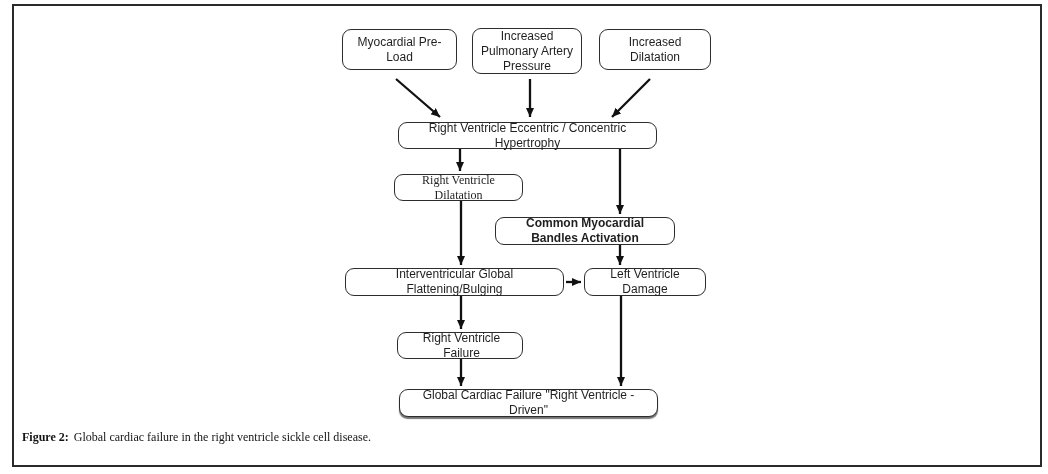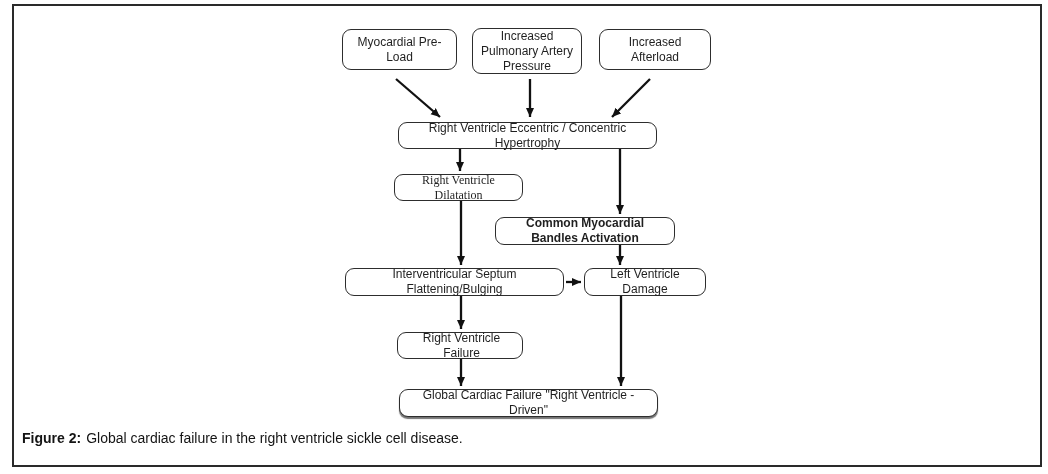--- a/index.html
+++ b/index.html
@@ -48,22 +48,22 @@
     color: #1f1f1f;
     padding: 2px 6px;
   }
   .node.shadowed {
     box-shadow: 0 2.5px 1px -0.5px rgba(0,0,0,0.55);
   }
   .caption {
     position: absolute;
     left: 22px;
     top: 430px;
-    font-family: Liberation Sans, sans-serif;
-    font-size: 14px;
+    font-family: Liberation Serif, serif;
+    font-size: 12px;
     color: #141414;
     white-space: nowrap;
   }
   .caption .prefix {
     font-weight: bold;
     margin-right: 5px;
   }
 </style>
 </head>
 <body>
@@ -90,29 +90,29 @@
       <line x1="461" y1="296" x2="461" y2="329" marker-end="url(#arrowhead)"></line>
       <line x1="461" y1="359" x2="461" y2="386" marker-end="url(#arrowhead)"></line>
       <line x1="621" y1="296" x2="621" y2="386" marker-end="url(#arrowhead)"></line>
     </g>
   </svg>
 
   <div class="node" style="left:342px; top:29px;  width:115px; height:41px;">Myocardial Pre-Load</div>
 
   <div class="node" style="left:472px; top:28px;  width:110px; height:46px;">Increased Pulmonary Artery Pressure</div>
 
-  <div class="node" style="left:599px; top:29px;  width:112px; height:41px;">Increased Afterload</div>
+  <div class="node" style="left:599px; top:29px;  width:112px; height:41px;">Increased Dilatation</div>
 
   <div class="node" style="left:398px; top:122px; width:259px; height:27px;">Right Ventricle Eccentric / Concentric Hypertrophy</div>
 
   <div class="node" style="left:394px; top:174px; width:129px; height:27px;font-family:Liberation Serif, serif;">Right Ventricle Dilatation</div>
 
   <div class="node" style="left:495px; top:217px; width:180px; height:28px;font-weight:bold;">Common Myocardial Bandles Activation</div>
 
-  <div class="node" style="left:345px; top:268px; width:219px; height:28px;">Interventricular Septum Flattening/Bulging</div>
+  <div class="node" style="left:345px; top:268px; width:219px; height:28px;">Interventricular Global Flattening/Bulging</div>
 
   <div class="node" style="left:584px; top:268px; width:122px; height:28px;">Left Ventricle Damage</div>
 
   <div class="node" style="left:397px; top:332px; width:126px; height:27px;padding-left:9px;">Right Ventricle Failure</div>
 
   <div class="node shadowed" style="left:399px; top:389px; width:259px; height:28px;">Global Cardiac Failure "Right Ventricle - Driven"</div>
 
   <div class="caption">
     <span class="prefix">Figure 2:</span><span>Global cardiac failure in the right ventricle sickle cell disease.</span>
   </div>

